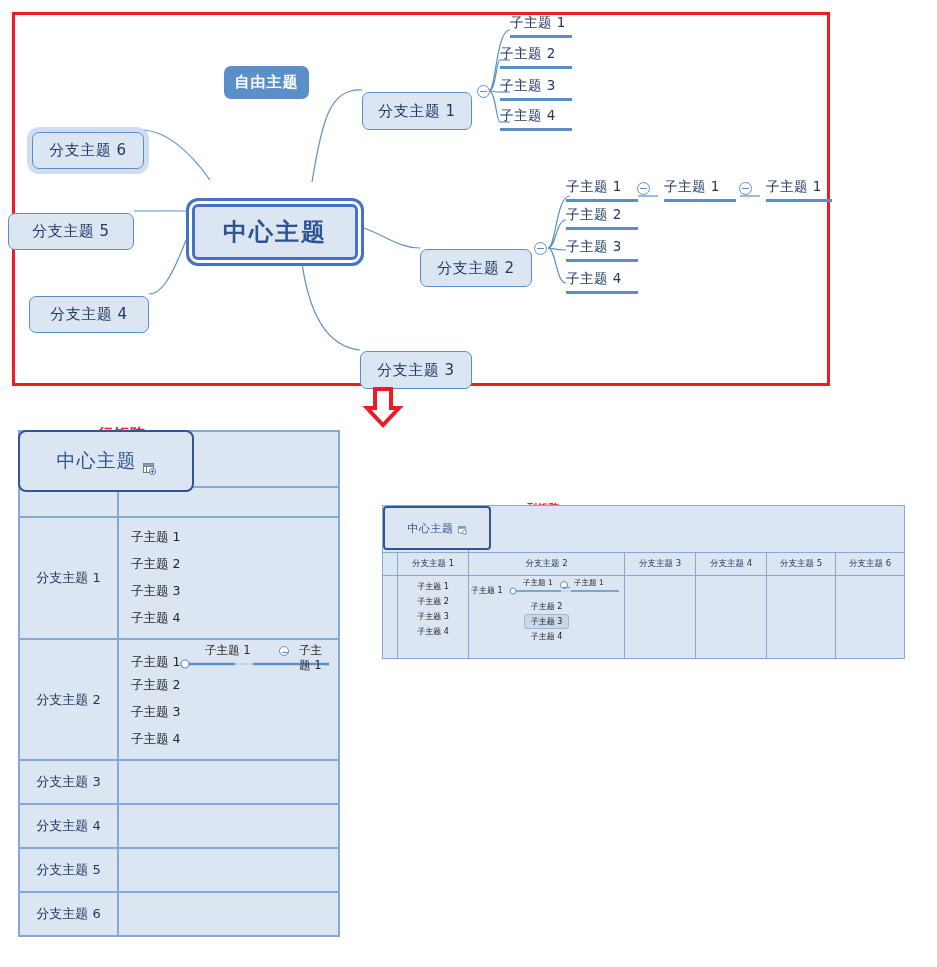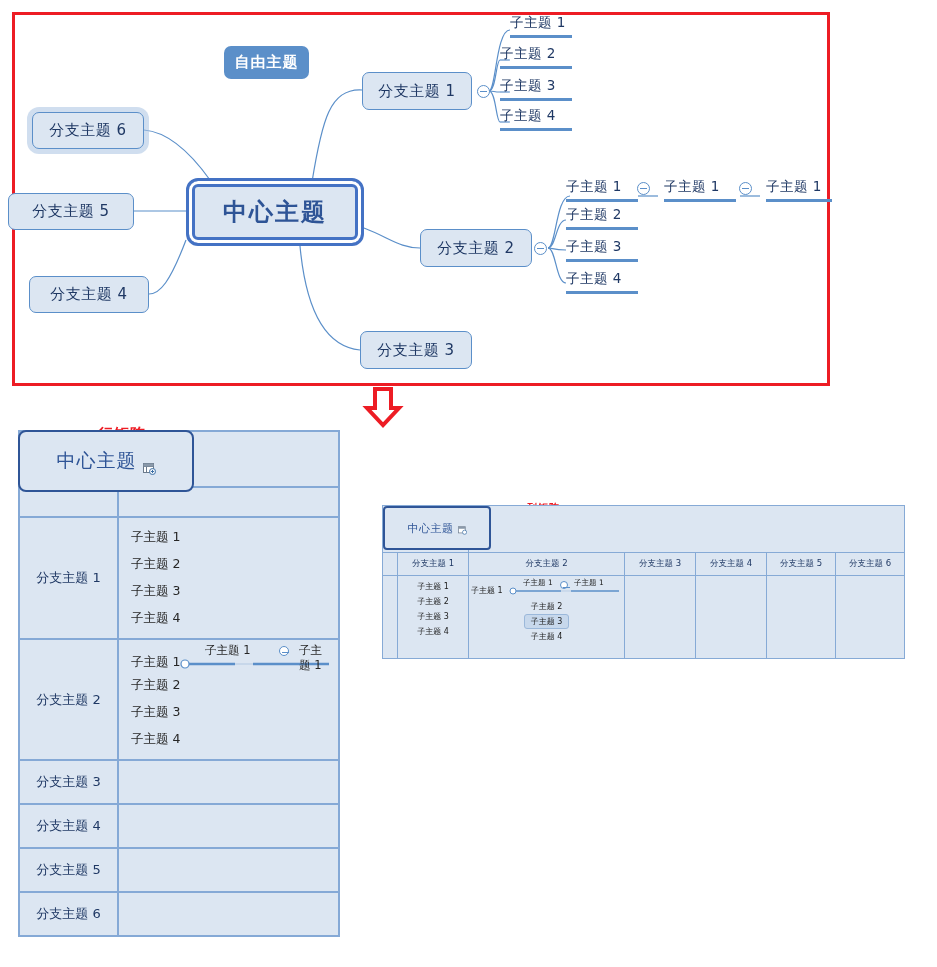--- a/index.html
+++ b/index.html
@@ -26,20 +26,21 @@
     position:absolute;
     background:#dce6f2;
     border:1.5px solid #5b8fc9;
     border-radius:7px;
     color:#1f3864;
     font-size:15px;
     display:flex;align-items:center;justify-content:center;
     box-sizing:border-box;
     white-space:nowrap;
     letter-spacing:.5px;
+    margin-top:20px;
   }
   
   #central-topic{
     left:186px;top:178px;width:178px;height:68px;
     background:#dce6f2;
     border:3px solid #4472c4;
     border-radius:12px;
     box-shadow:0 0 0 3px #ffffff inset, 0 0 0 6px #4472c4 inset;
     font-size:24px;font-weight:bold;color:#2e5496;
     letter-spacing:2px;

